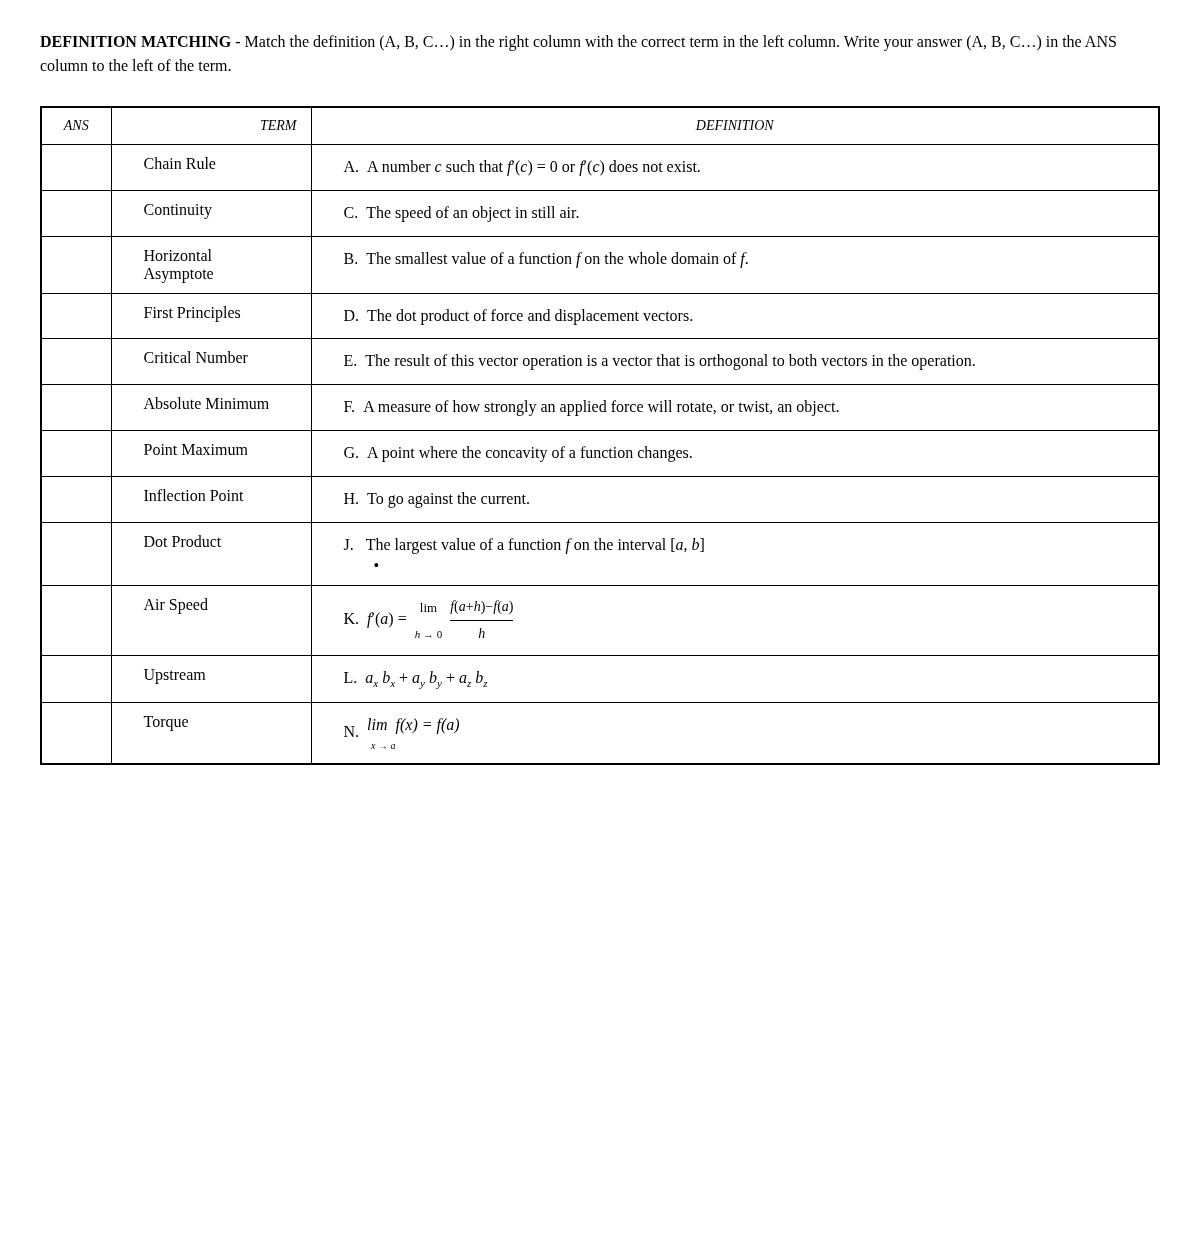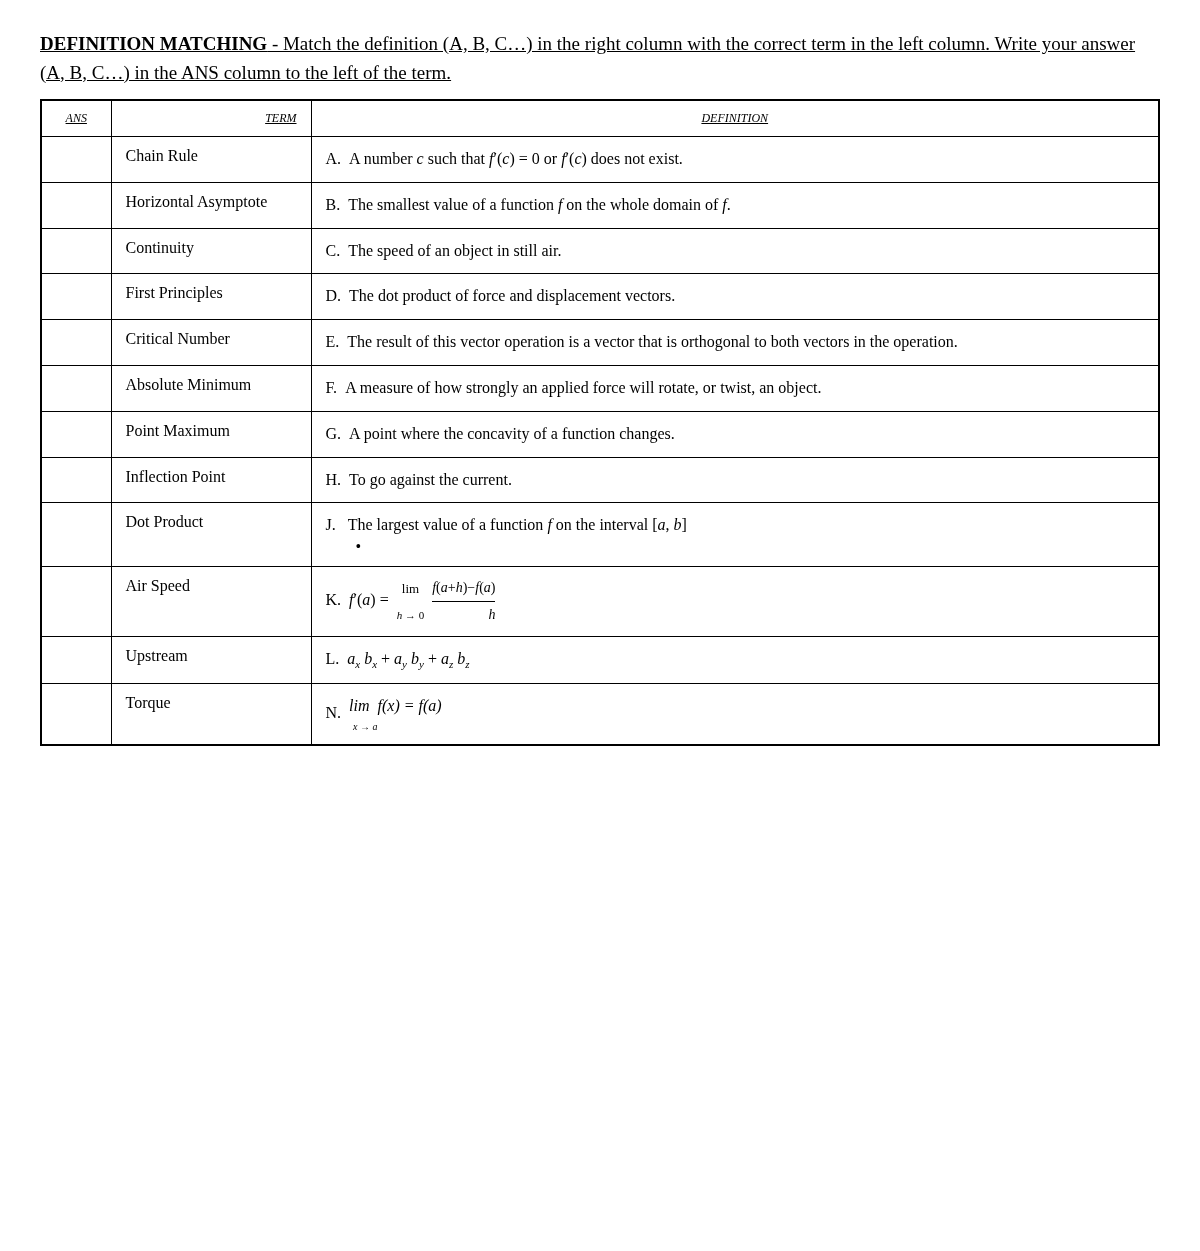--- a/index.html
+++ b/index.html
@@ -8,45 +8,43 @@
       box-sizing: border-box;
     }
     body {
       font-family: 'Times New Roman', Times, serif;
       background: #fff;
       color: #000;
       padding: 30px 40px;
       font-size: 16px;
     }
     .instructions {
-      margin-bottom: 12px;
+      margin-bottom: 28px;
       line-height: 1.5;
-      font-size: 19px;
-      text-decoration: underline;
+      font-size: 16px;
     }
     .instructions strong {
       font-weight: bold;
     }
     table {
       width: 100%;
       border-collapse: collapse;
       border: 2px solid #000;
     }
     th, td {
       border: 1px solid #000;
-      padding: 10px 14px;
+      padding: 10px 32px;
       vertical-align: top;
     }
     thead th {
       font-style: italic;
       font-weight: normal;
       text-align: center;
-      font-size: 12px;
+      font-size: 14px;
       padding: 10px 14px;
-      text-decoration: underline;
     }
     thead th.ans-col {
       text-align: center;
     }
     thead th.term-col {
       text-align: right;
     }
     thead th.def-col {
       text-align: center;
       margin-left: 15px;
@@ -86,27 +84,27 @@
     </tr>
   </thead>
   <tbody id="table-body">
   <tr>
         <td class="ans-cell"></td>
         <td class="term-cell">Chain Rule</td>
         <td class="def-cell"><span class="def-content"><span class="def-label">A.&nbsp;&nbsp;</span>A number <em>c</em> such that <em>f</em>′(<em>c</em>) = 0 or <em>f</em>′(<em>c</em>) does not exist.</span></td>
       </tr>
       <tr>
         <td class="ans-cell"></td>
-        <td class="term-cell">Horizontal Asymptote</td>
-        <td class="def-cell"><span class="def-content"><span class="def-label">B.&nbsp;&nbsp;</span>The smallest value of a function <em>f</em> on the whole domain of <em>f</em>.</span></td>
+        <td class="term-cell">Continuity</td>
+        <td class="def-cell"><span class="def-content"><span class="def-label">C.&nbsp;&nbsp;</span>The speed of an object in still air.</span></td>
       </tr>
       <tr>
         <td class="ans-cell"></td>
-        <td class="term-cell">Continuity</td>
-        <td class="def-cell"><span class="def-content"><span class="def-label">C.&nbsp;&nbsp;</span>The speed of an object in still air.</span></td>
+        <td class="term-cell">Horizontal Asymptote</td>
+        <td class="def-cell"><span class="def-content"><span class="def-label">B.&nbsp;&nbsp;</span>The smallest value of a function <em>f</em> on the whole domain of <em>f</em>.</span></td>
       </tr>
       <tr>
         <td class="ans-cell"></td>
         <td class="term-cell">First Principles</td>
         <td class="def-cell"><span class="def-content"><span class="def-label">D.&nbsp;&nbsp;</span>The dot product of force and displacement vectors.</span></td>
       </tr>
       <tr>
         <td class="ans-cell"></td>
         <td class="term-cell">Critical Number</td>
         <td class="def-cell"><span class="def-content"><span class="def-label">E.&nbsp;&nbsp;</span>The result of this vector operation is a vector that is orthogonal to both vectors in the operation.</span></td>
@@ -130,21 +128,21 @@
         <td class="ans-cell"></td>
         <td class="term-cell">Dot Product</td>
         <td class="def-cell"><span class="def-content"><span class="def-label">J.&nbsp;&nbsp;&nbsp;</span>The largest value of a function <em>f</em> on the interval [<em>a</em>,&nbsp;<em>b</em>]</span><br><span style="padding-left:30px;">•</span></td>
       </tr>
       <tr>
         <td class="ans-cell"></td>
         <td class="term-cell">Air Speed</td>
         <td class="def-cell"><span class="def-content"><span class="def-label">K.&nbsp;&nbsp;</span><em>f</em>′(<em>a</em>) = <span style="display:inline-block; vertical-align:middle; margin:0 4px;">
       <span style="display:block; text-align:center; font-size:13px;">lim</span>
       <span style="display:block; text-align:right; font-size:11px; margin-top:8px;"><em>h</em> → 0</span>
-    </span>&nbsp;<span style="display:inline-block; vertical-align:middle; text-align:right;">
+    </span>&nbsp;<span style="display:inline-block; vertical-align:middle; text-align:center;">
       <span style="display:block; border-bottom:1px solid #000; padding-bottom:2px; font-size:14px;"><em>f</em>(<em>a</em>+<em>h</em>)−<em>f</em>(<em>a</em>)</span>
       <span style="display:block; padding-top:2px; font-size:14px;"><em>h</em></span>
     </span></span></td>
       </tr>
       <tr>
         <td class="ans-cell"></td>
         <td class="term-cell">Upstream</td>
         <td class="def-cell"><span class="def-content"><span class="def-label">L.&nbsp;&nbsp;</span><em>a</em><sub style="font-size:11px;"><em>x</em></sub>&nbsp;<em>b</em><sub style="font-size:11px;"><em>x</em></sub>&nbsp;+&nbsp;<em>a</em><sub style="font-size:11px;"><em>y</em></sub>&nbsp;<em>b</em><sub style="font-size:11px;"><em>y</em></sub>&nbsp;+&nbsp;<em>a</em><sub style="font-size:11px;"><em>z</em></sub>&nbsp;<em>b</em><sub style="font-size:11px;"><em>z</em></sub></span></td>
       </tr>
       <tr>

